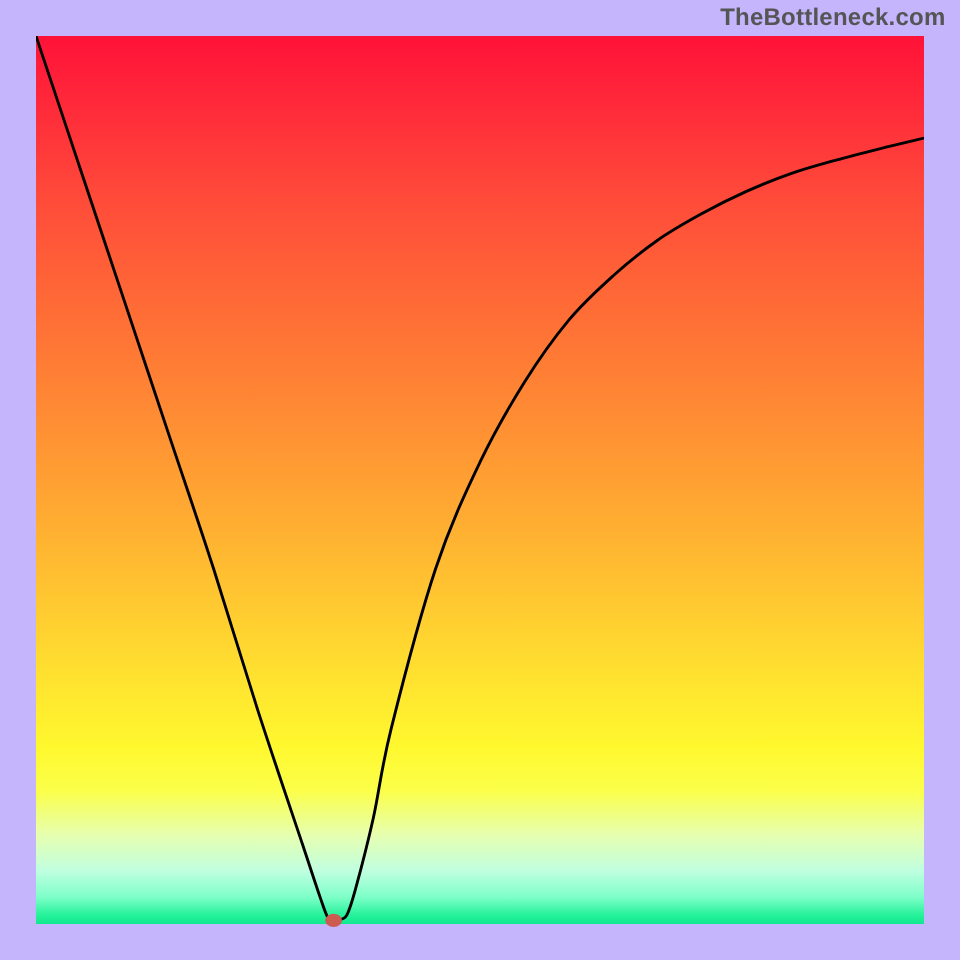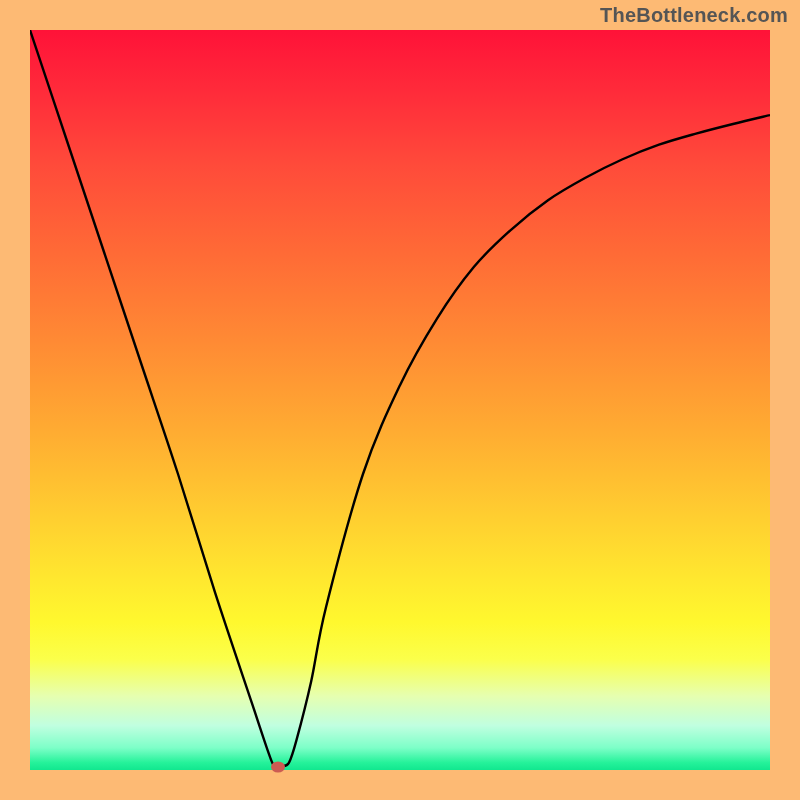--- a/index.html
+++ b/index.html
@@ -8,21 +8,21 @@
     width: 800px;
     height: 800px;
     overflow: hidden;
     font-family: Arial, Helvetica, sans-serif;
     background: #000;
   }
   .frame {
     position: relative;
     width: 800px;
     height: 800px;
-    background: #fdba74;
+    background: #c4b5fd;
   }
   .watermark {
     position: absolute;
     top: 4px;
     right: 12px;
     color: #555;
     font-size: 20px;
     font-weight: 600;
     letter-spacing: 0.2px;
     z-index: 3;

